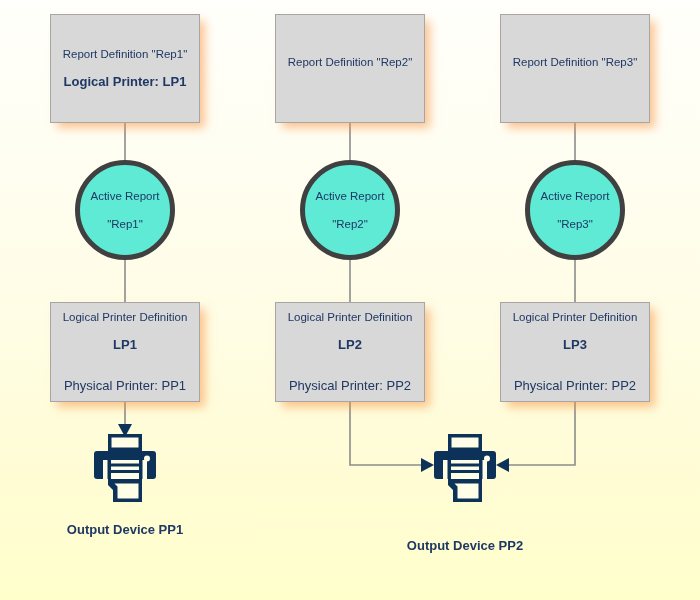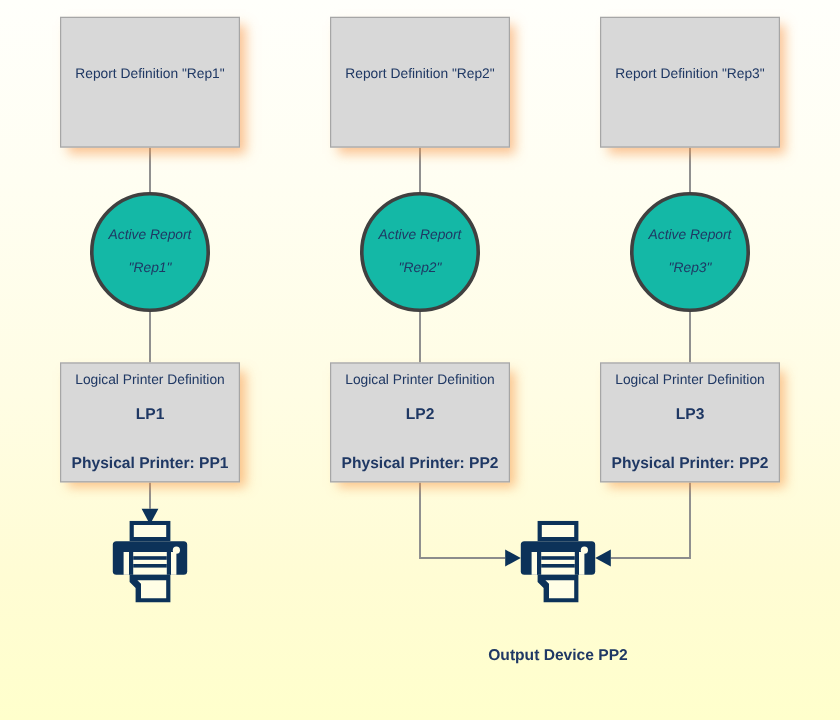--- a/index.html
+++ b/index.html
@@ -53,37 +53,36 @@
     font-size: 11.5px;
     font-weight: normal;
     margin-bottom: 13px;
   }
   .gbox .l2 {
     font-size: 13px;
     font-weight: bold;
   }
   .gbox .l3 {
     font-size: 13px;
-    font-weight: bold;
+    font-weight: normal;
     margin-top: 25px;
   }
 
   
   .ellipse {
     position: absolute;
     box-sizing: border-box;
-    background: #14b8a6;
-    border: 3px solid #404040;
+    background: #5eead4;
+    border: 5px solid #404040;
     border-radius: 50%;
     display: flex;
     flex-direction: column;
     align-items: center;
     justify-content: center;
     text-align: center;
-    font-style: italic;
   }
   .ellipse .l1 {
     font-size: 11.5px;
     margin-bottom: 13px;
   }
   .ellipse .l2 {
     font-size: 11.5px;
   }
 
   
@@ -130,20 +129,21 @@
     <line x1="575" y1="123" x2="575" y2="160" stroke="#8C8C8C" stroke-width="1.6"></line>
 
     <line x1="575" y1="260" x2="575" y2="302" stroke="#8C8C8C" stroke-width="1.6"></line>
 
     <path d="M 575 402 L 575 465 L 509 465" fill="none" stroke="#8C8C8C" stroke-width="1.6"></path>
     <path d="M 509 458 L 509 472 L 496 465 z" fill="#0C3259"></path>
   </svg>
 
   <div class="gbox" style="left:50px; top:14px; width:150px; height:109px;">
     <span class="node-line l1">Report Definition "Rep1"</span>
+    <span class="node-line l2">Logical Printer: LP1</span>
   </div>
 
   <div class="gbox" style="left:275px; top:14px; width:150px; height:109px;">
     <span class="node-line l1">Report Definition "Rep2"</span>
   </div>
 
   <div class="gbox" style="left:500px; top:14px; width:150px; height:109px;">
     <span class="node-line l1">Report Definition "Rep3"</span>
   </div>
 
@@ -194,20 +194,21 @@
       <rect x="19" y="29.5" width="28" height="3" fill="#0C3259"></rect>
       <rect x="19" y="36" width="28" height="3" fill="#0C3259"></rect>
       <rect x="15.5" y="26" width="3.5" height="19" fill="#0C3259"></rect>
       <rect x="47" y="26" width="3.5" height="19" fill="#0C3259"></rect>
 
       <path d="M 16 45 L 16 51 L 21 56 L 21 68 L 50 68 L 50 45 Z" fill="#0C3259"></path>
       <path d="M 22.5 49.5 L 25.5 52.5 L 25.5 64.5 L 46.5 64.5 L 46.5 49.5 Z" fill="#FFFEE6"></path>
     </svg>
   </div>
 
+  <div class="caption" style="left:25px; top:522px; width:200px;">Output Device PP1</div>
 
   <div class="printer" style="left:432px; top:434px; width:66px; height:68px;">
     <svg viewBox="0 0 66 68" width="66" height="68">
       <rect x="16" y="0" width="34" height="17" fill="#0C3259"></rect>
       <rect x="19.5" y="3.5" width="27" height="10" fill="#FFFEE6"></rect>
       <rect x="2" y="17" width="62" height="28" rx="3" fill="#0C3259"></rect>
       <circle cx="55" cy="24.5" r="3" fill="#FFFEE6"></circle>
       <rect x="11" y="26" width="44" height="19" fill="#FFFEE6"></rect>
       <rect x="19" y="29.5" width="28" height="3" fill="#0C3259"></rect>
       <rect x="19" y="36" width="28" height="3" fill="#0C3259"></rect>

